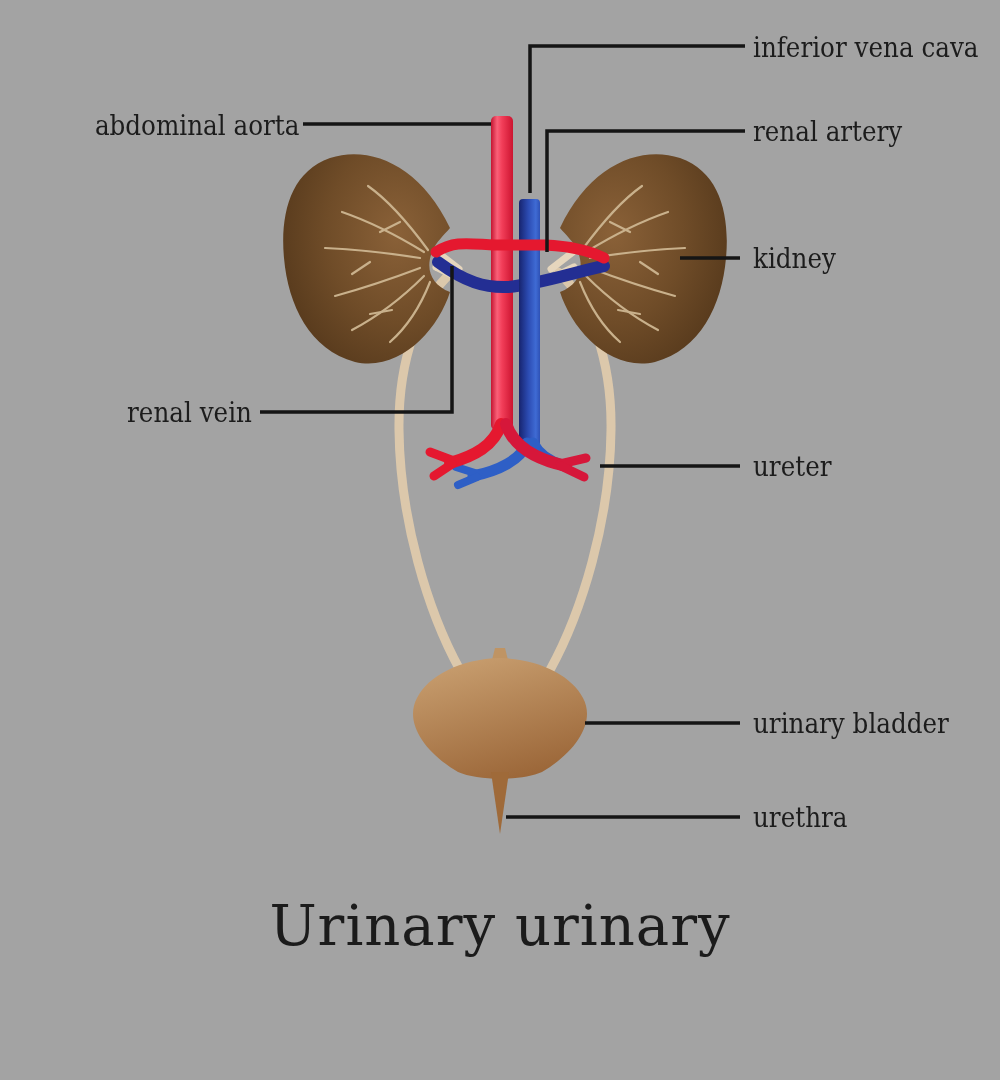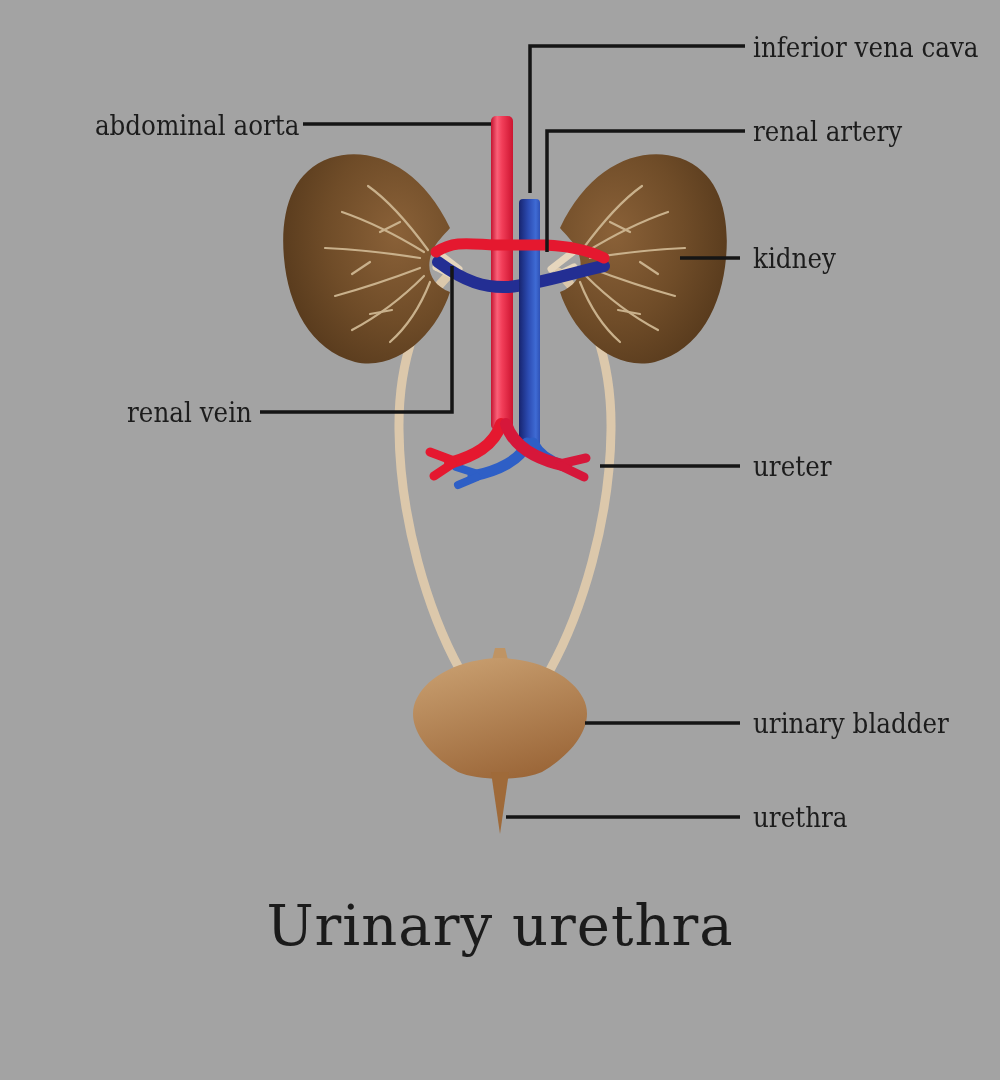--- a/index.html
+++ b/index.html
@@ -167,16 +167,16 @@
   <div class="label" style="left:753px; top:244px;">kidney</div>
 
   <div class="label align-right" style="right:748px; top:398px;">renal vein</div>
 
   <div class="label" style="left:753px; top:452px;">ureter</div>
 
   <div class="label" style="left:753px; top:709px;">urinary bladder</div>
 
   <div class="label" style="left:753px; top:803px;">urethra</div>
 
-  <div class="title">Urinary urethra</div>
+  <div class="title">Urinary urinary</div>
 
 
 </div>
 
 </body></html>

